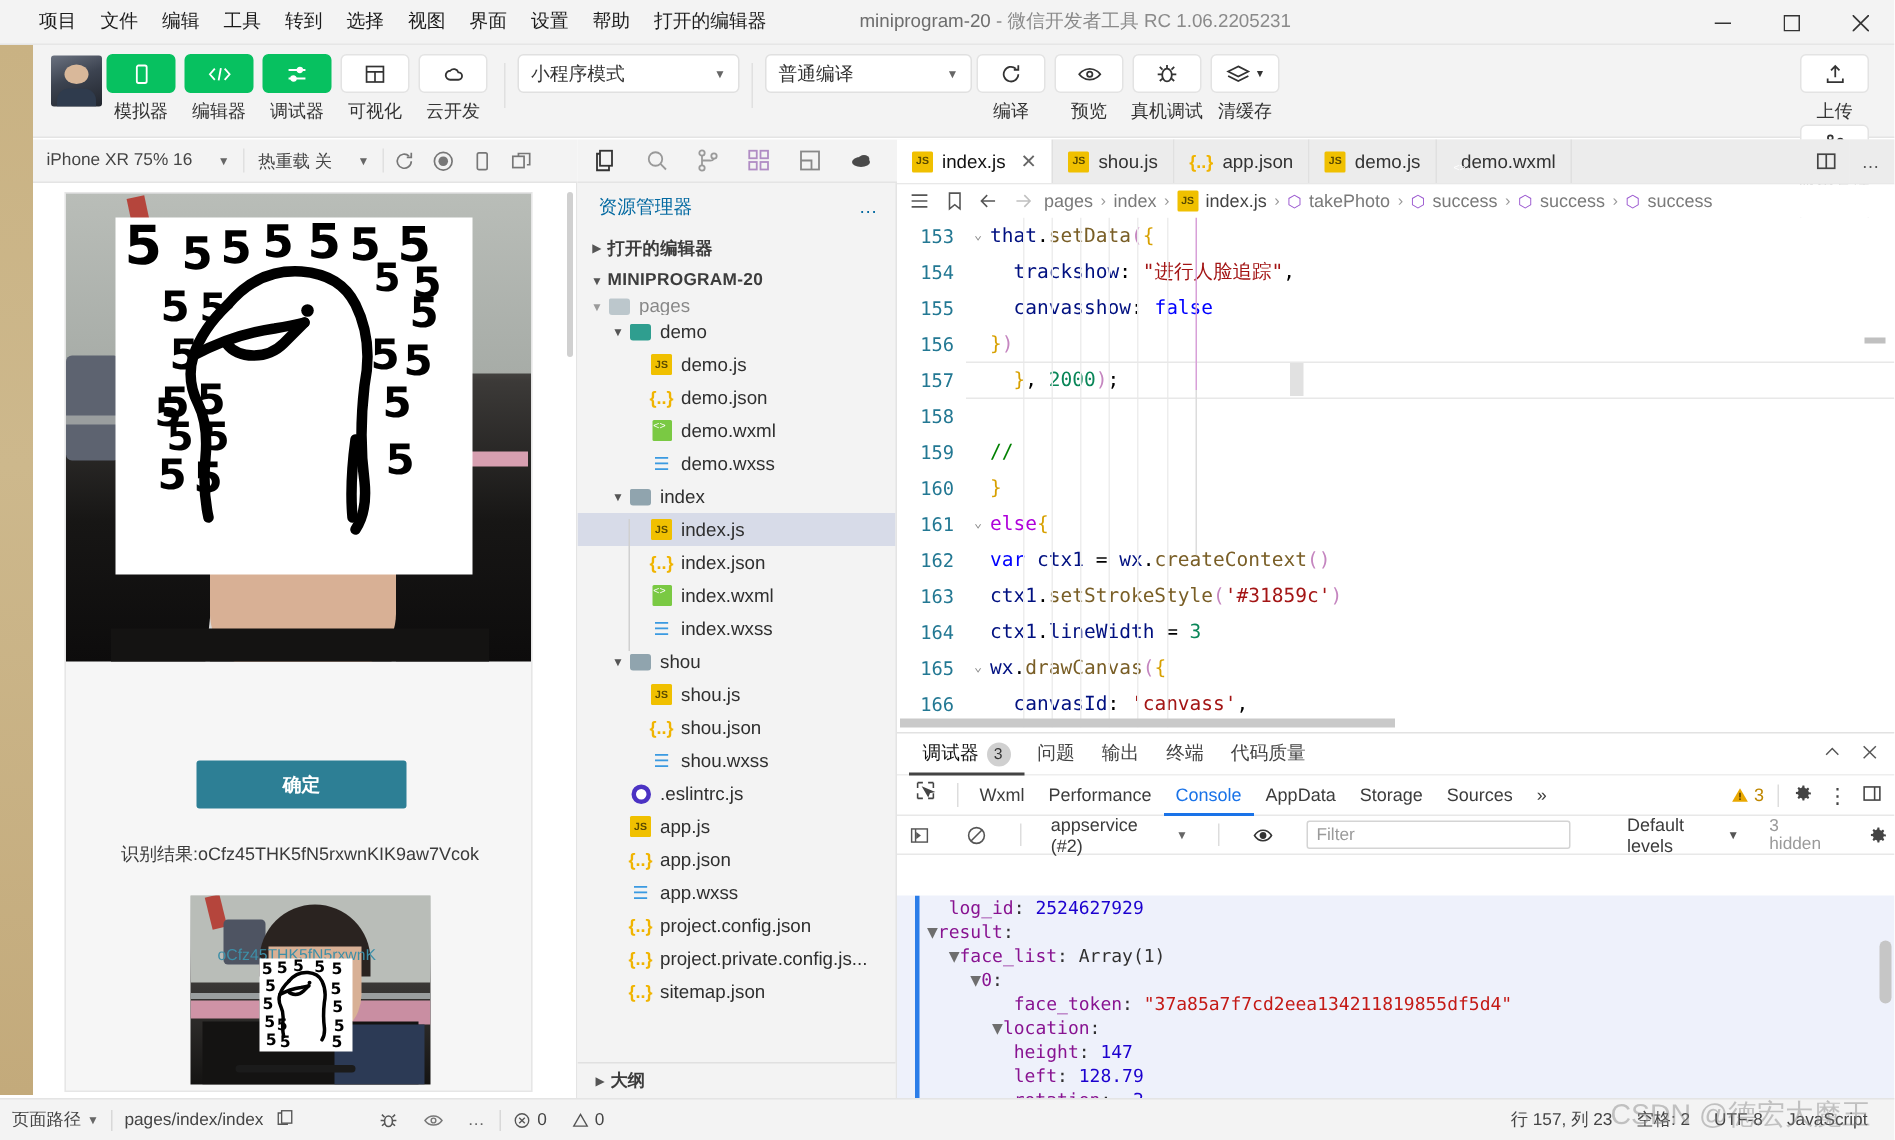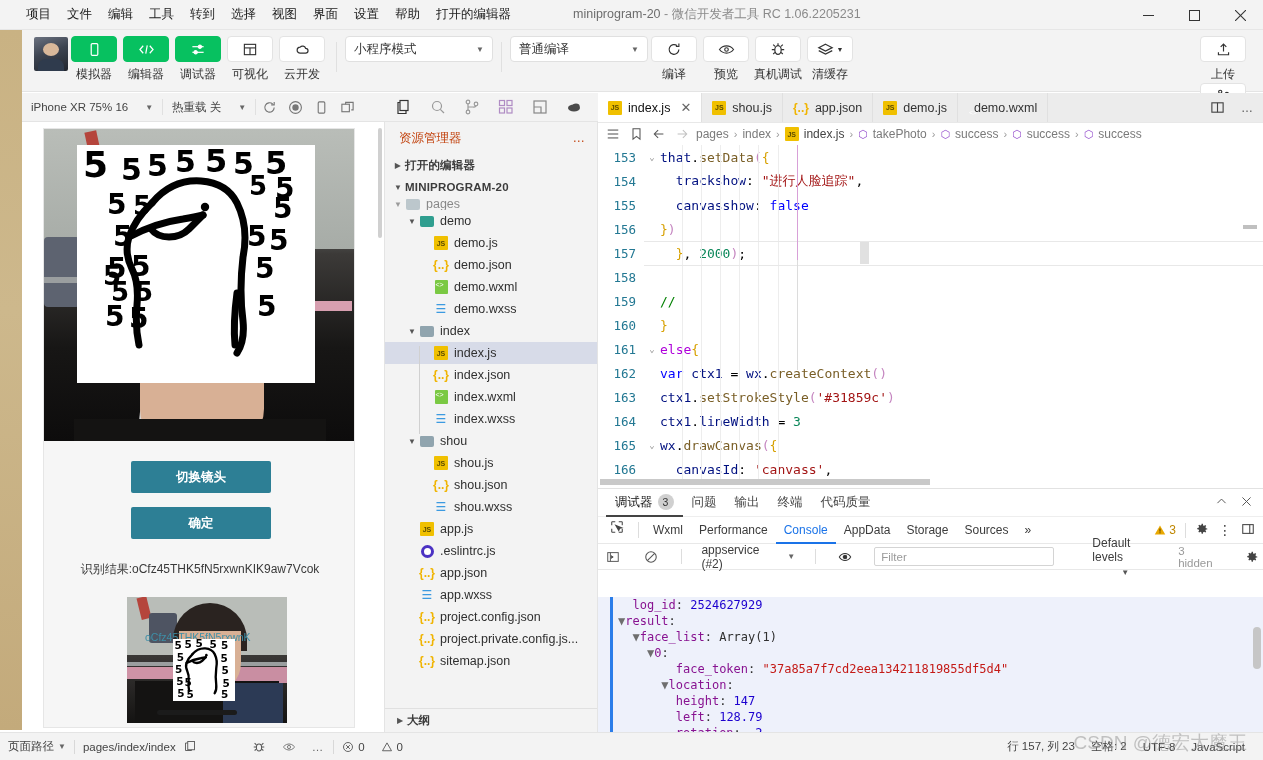--- a/index.html
+++ b/index.html
@@ -168,21 +168,21 @@
   .exp-tabs .ei {
     width: 30px; height: 26px; display:flex; align-items:center; justify-content:center; color:#555;
   }
   .explorer {
     position: absolute; left: 385px; top: 122px; width: 213px; height: 610px;
     background: #f3f3f3; border-right: 1px solid #e4e4e4; overflow: hidden;
     font-size: 12.5px; color: #333;
   }
   .exp-head {
     height: 32px; display: flex; align-items: center; justify-content: space-between;
-    padding: 0 10px 0 14px; color: #c2410c; font-size: 12.5px;
+    padding: 0 10px 0 14px; color: #0369a1; font-size: 12.5px;
   }
   .exp-sec {
     height: 22px; display: flex; align-items: center; padding-left: 6px;
     font-size: 11.5px; font-weight: 700; color: #3c3c3c; letter-spacing: .2px;
   }
   .twist { width: 14px; text-align: center; font-size: 8px; color: #555; }
   .tree { position: relative; }
   .row {
     height: 22px; display: flex; align-items: center; white-space: nowrap;
     font-size: 12.5px; color: #2f2f2f;
@@ -602,23 +602,20 @@
           <span class="five" style="left:178px;top:110px;font-size:28px;">5</span>
           <span class="five" style="left:26px;top:118px;font-size:26px;">5</span>
           <span class="five" style="left:34px;top:134px;font-size:26px;">5</span>
           <span class="five" style="left:58px;top:134px;font-size:26px;">5</span>
           <span class="five" style="left:28px;top:158px;font-size:28px;">5</span>
           <span class="five" style="left:52px;top:160px;font-size:28px;">5</span>
           <span class="five" style="left:180px;top:148px;font-size:28px;">5</span>
         </div>
       </div>
 
-      <div class="sim-btn" style="top:332px;">
-        <span>切换镜头</span>
-      </div>
       <div class="sim-btn" style="top:378px;">
         <span>确定</span>
       </div>
       <div class="sim-result" style="top:432px;">识别结果:oCfz45THK5fN5rxwnKIK9aw7Vcok</div>
 
       <div class="photo">
         <div class="wall2"></div>
         <div class="red2"></div>
         <div class="dark2"></div>
         <div class="rail2"></div>
@@ -836,31 +833,31 @@
           <span style="width:14px;flex:none;"></span>
           <span class="ic">
             <span class="ficon-wxss">☰</span>
           </span>
           <span>shou.wxss</span>
         </div>
         <div class="row">
           <span style="width:20px;flex:none;"></span>
           <span style="width:14px;flex:none;"></span>
           <span class="ic">
+            <span class="ficon-eslint"></span>
+          </span>
+          <span>.eslintrc.js</span>
+        </div>
+        <div class="row">
+          <span style="width:20px;flex:none;"></span>
+          <span style="width:14px;flex:none;"></span>
+          <span class="ic">
             <span class="ficon-js">JS</span>
           </span>
           <span>app.js</span>
-        </div>
-        <div class="row">
-          <span style="width:20px;flex:none;"></span>
-          <span style="width:14px;flex:none;"></span>
-          <span class="ic">
-            <span class="ficon-eslint"></span>
-          </span>
-          <span>.eslintrc.js</span>
         </div>
         <div class="row">
           <span style="width:20px;flex:none;"></span>
           <span style="width:14px;flex:none;"></span>
           <span class="ic">
             <span class="ficon-json">{..}</span>
           </span>
           <span>app.json</span>
         </div>
         <div class="row">
@@ -1095,21 +1092,21 @@
       <span style="width:1px;height:15px;background:#ddd;"></span>
       <span class="ic">
         <svg width="14" height="14" viewBox="0 0 16 16" fill="none" stroke="#333" stroke-width="1.2">
             <path d="M1.5 8S4 4 8 4s6.5 4 6.5 4-2.5 4-6.5 4S1.5 8 1.5 8z"></path>
             <circle cx="8" cy="8" r="2" fill="#333"></circle>
           </svg>
       </span>
       <span class="filter-box">
         <span>Filter</span>
       </span>
-      <span style="display:flex;align-items:center;gap:4px;margin-left:18px;flex-direction:column;">
+      <span style="display:flex;align-items:center;gap:4px;margin-left:18px;">
         <span>Default levels</span>
         <span style="font-size:8px;color:#555;">▼</span>
       </span>
       <span class="hidden-lbl">3 hidden</span>
       <span class="ic" style="padding-right:4px;">
         <svg width="14" height="14" viewBox="0 0 16 16" fill="#444">
             <path d="M8 5.4A2.6 2.6 0 1 0 8 10.6 2.6 2.6 0 0 0 8 5.4zm6 3.3v-1.4l-1.6-.3a4.8 4.8 0 0 0-.5-1.2l.9-1.3-1-1-1.3.9a4.8 4.8 0 0 0-1.2-.5L9 1.9H7.6l-.3 1.6a4.8 4.8 0 0 0-1.2.5l-1.3-.9-1 1 .9 1.3a4.8 4.8 0 0 0-.5 1.2l-1.6.3v1.4l1.6.3c.1.4.3.8.5 1.2l-.9 1.3 1 1 1.3-.9c.4.2.8.4 1.2.5l.3 1.6H9l.3-1.6c.4-.1.8-.3 1.2-.5l1.3.9 1-1-.9-1.3c.2-.4.4-.8.5-1.2z"></path>
           </svg>
       </span>
     </div>

